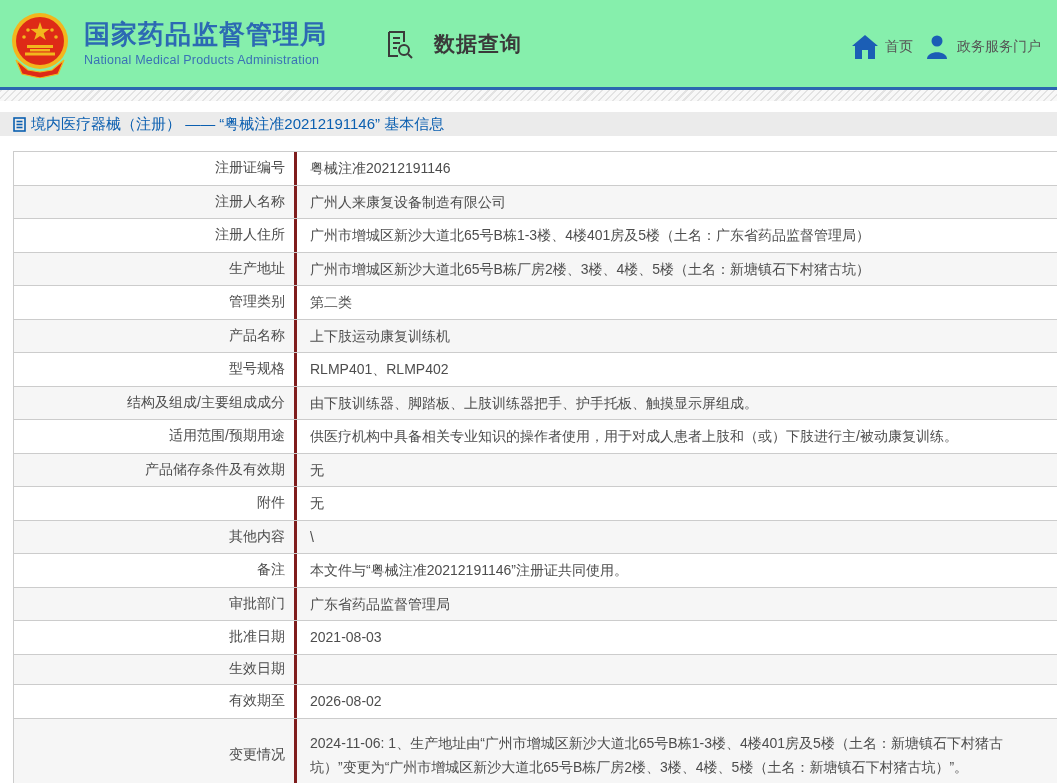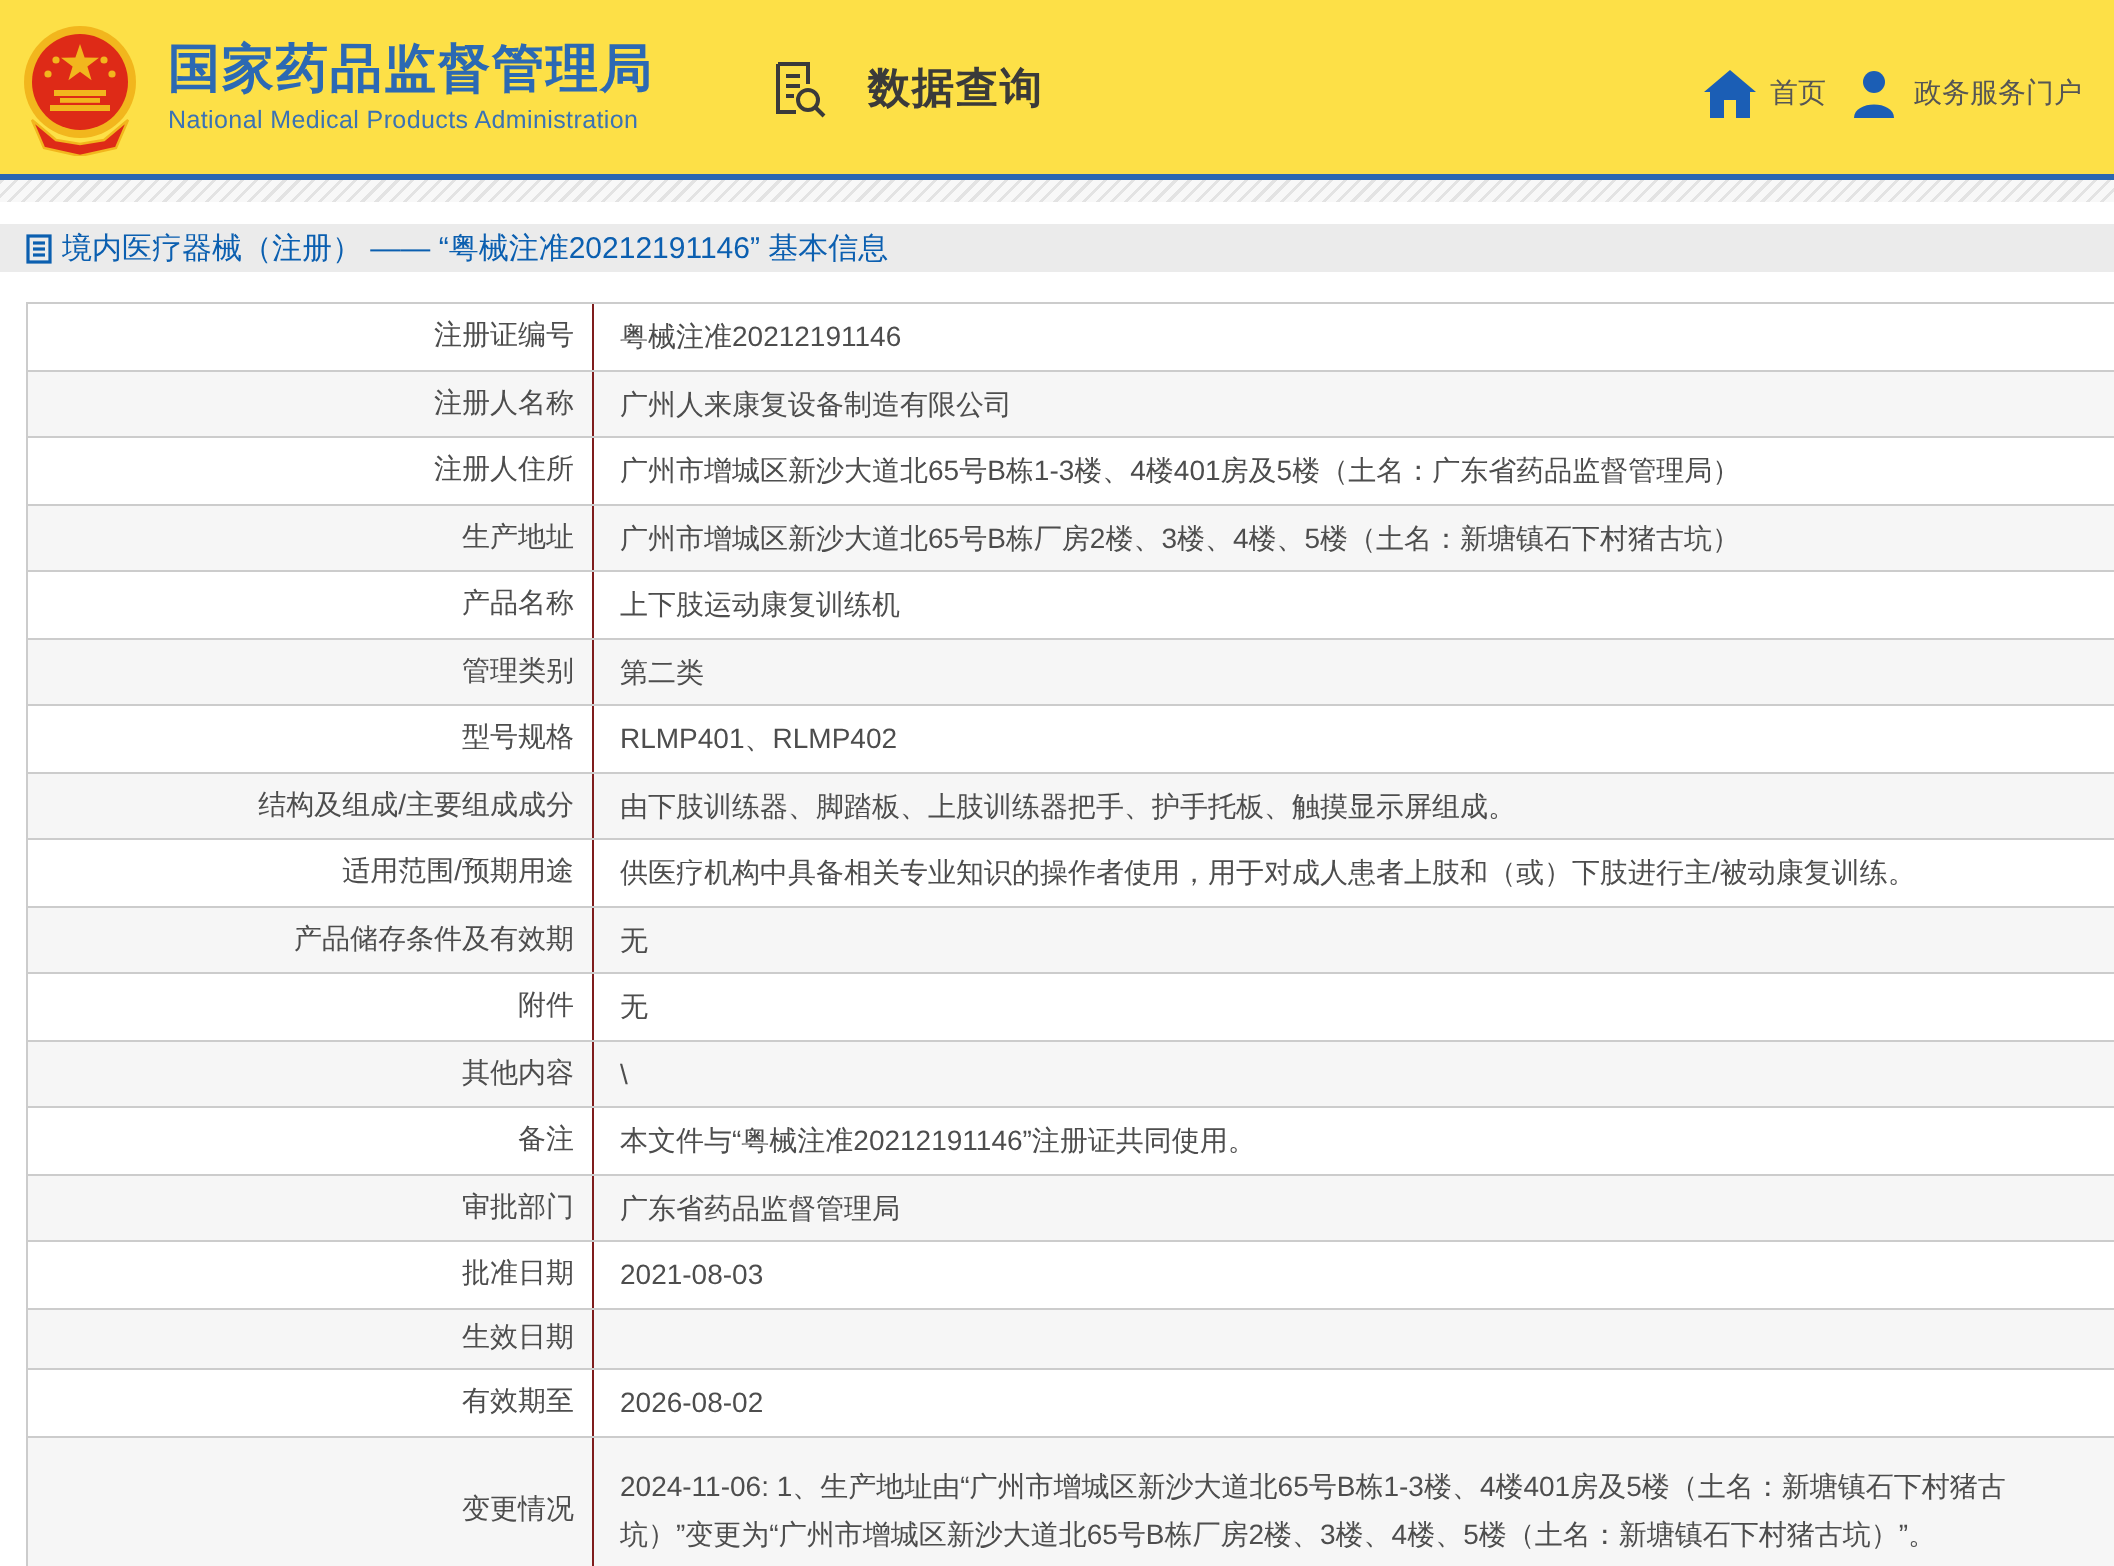--- a/index.html
+++ b/index.html
@@ -1,20 +1,20 @@
 <!DOCTYPE html>
 <html><head>
 <meta charset="utf-8">
 <style>
   * { margin:0; padding:0; box-sizing:border-box; }
   html,body { width:1057px; height:783px; overflow:hidden; background:#fff;
     font-family:"Liberation Sans","DejaVu Sans",sans-serif; }
 
   
-  .header { height:87px; background:#fde047; display:flex; align-items:center; padding:0 10px 0 8px; }
+  .header { height:87px; background:#86efac; display:flex; align-items:center; padding:0 10px 0 8px; }
   .emblem { width:64px; height:66px; flex:0 0 auto; margin-top:2px; }
   .title-block { margin-left:12px; display:flex; flex-direction:column; }
   .site-title { font-size:26px; font-weight:bold; color:#2c69b3; letter-spacing:1px; line-height:1.15; }
   .site-subtitle { font-size:12.5px; color:#3a72b5; margin-top:3px; letter-spacing:.2px; }
   .data-query { margin-left:58px; display:flex; align-items:center; gap:19px; cursor:pointer; }
   .data-query-label { font-size:21px; font-weight:bold; color:#3a3a3a; letter-spacing:1px; }
   .header-spacer { flex:1; }
   .nav-item { display:flex; flex-direction:row; align-items:center; gap:7px; cursor:pointer; margin-top:6px; }
   .nav-item + .nav-item { margin-left:38px; }
   .nav-item:last-child { margin-right:6px;margin-left:11px; }
@@ -26,21 +26,21 @@
   .gap-a { height:11px; background:#fff; }
   .breadcrumb-bar { height:24px; background:#ebebeb; display:flex; align-items:center; padding-left:13px; }
   .breadcrumb-text { font-size:15px; color:#0b5fb0; margin-left:5px; }
   .gap-b { height:15px; background:#fff; }
 
   
   .info-table { margin-left:13px; border-top:1px solid #ccc; border-left:1px solid #ccc; }
   .row { display:flex; min-height:30.7px; border-bottom:1px solid #ccc; background:#fff; }
   .row:nth-child(even) { background:#f6f6f6; }
   .row.tall { min-height:74px; }
-  .cell-label { flex:0 0 283px; border-right:1px solid #7f1d1d; display:flex; align-items:center;
+  .cell-label { flex:0 0 283px; border-right:3px solid #7f1d1d; display:flex; align-items:center;
     justify-content:flex-end; padding-right:9px; font-size:14px; color:#4d4d4d; text-align:right; }
   .cell-value { flex:1; display:flex; align-items:center; padding:4px 10px 4px 13px;
     font-size:14px; color:#4d4d4d; line-height:1.75; }
 </style>
 </head>
 <body>
 
 <div class="header">
   <svg class="emblem" viewBox="0 0 64 66">
     <circle cx="32" cy="29" r="28" fill="#f2b61d"></circle>
@@ -119,26 +119,26 @@
     </div>
   <div class="row">
       <div class="cell-label">注册人住所</div>
       <div class="cell-value">广州市增城区新沙大道北65号B栋1-3楼、4楼401房及5楼（土名：广东省药品监督管理局）</div>
     </div>
   <div class="row">
       <div class="cell-label">生产地址</div>
       <div class="cell-value">广州市增城区新沙大道北65号B栋厂房2楼、3楼、4楼、5楼（土名：新塘镇石下村猪古坑）</div>
     </div>
   <div class="row">
+      <div class="cell-label">管理类别</div>
+      <div class="cell-value">第二类</div>
+    </div>
+  <div class="row">
       <div class="cell-label">产品名称</div>
       <div class="cell-value">上下肢运动康复训练机</div>
-    </div>
-  <div class="row">
-      <div class="cell-label">管理类别</div>
-      <div class="cell-value">第二类</div>
     </div>
   <div class="row">
       <div class="cell-label">型号规格</div>
       <div class="cell-value">RLMP401、RLMP402</div>
     </div>
   <div class="row">
       <div class="cell-label">结构及组成/主要组成成分</div>
       <div class="cell-value">由下肢训练器、脚踏板、上肢训练器把手、护手托板、触摸显示屏组成。</div>
     </div>
   <div class="row">

